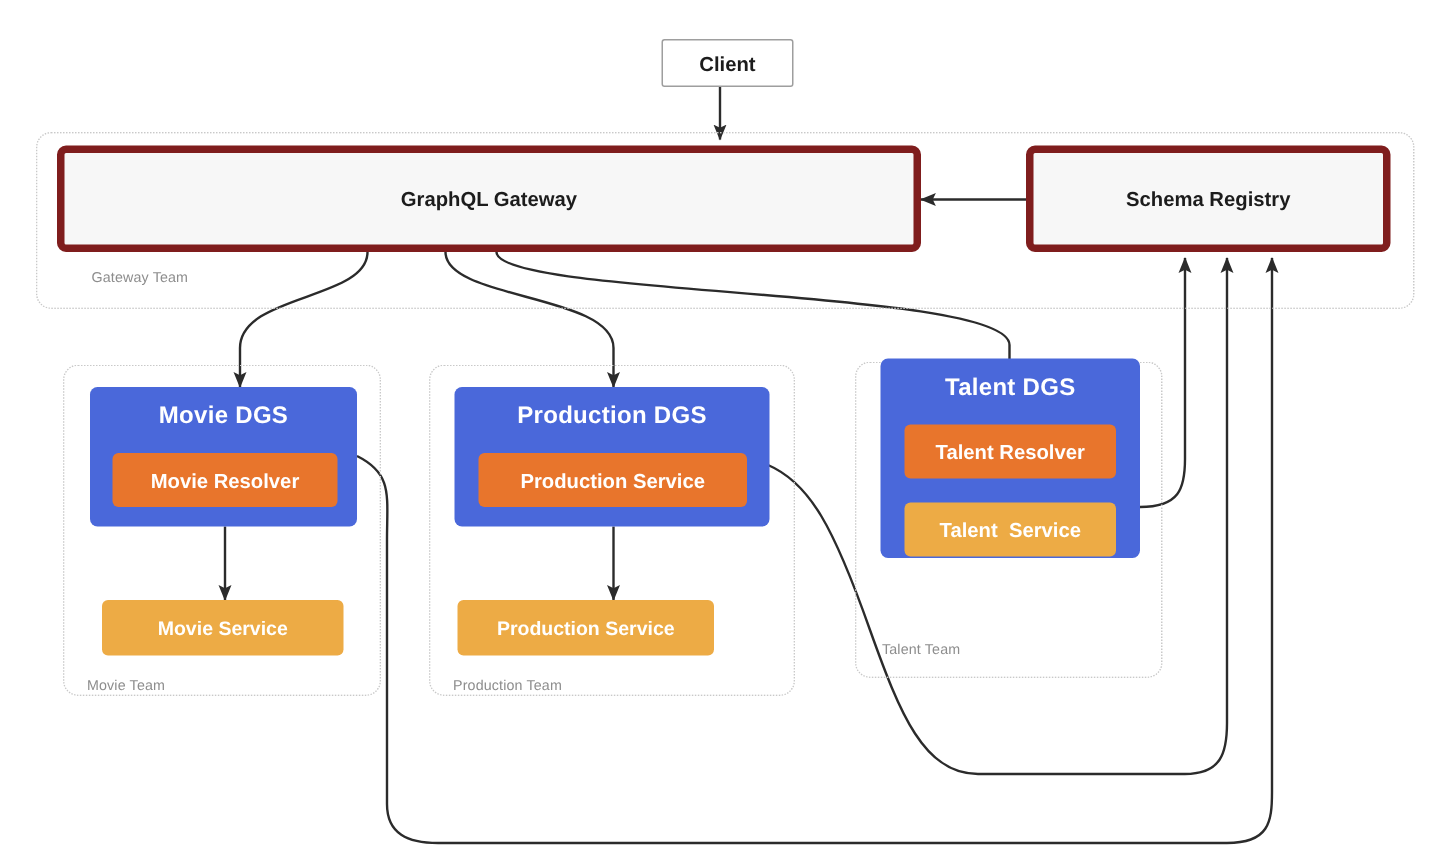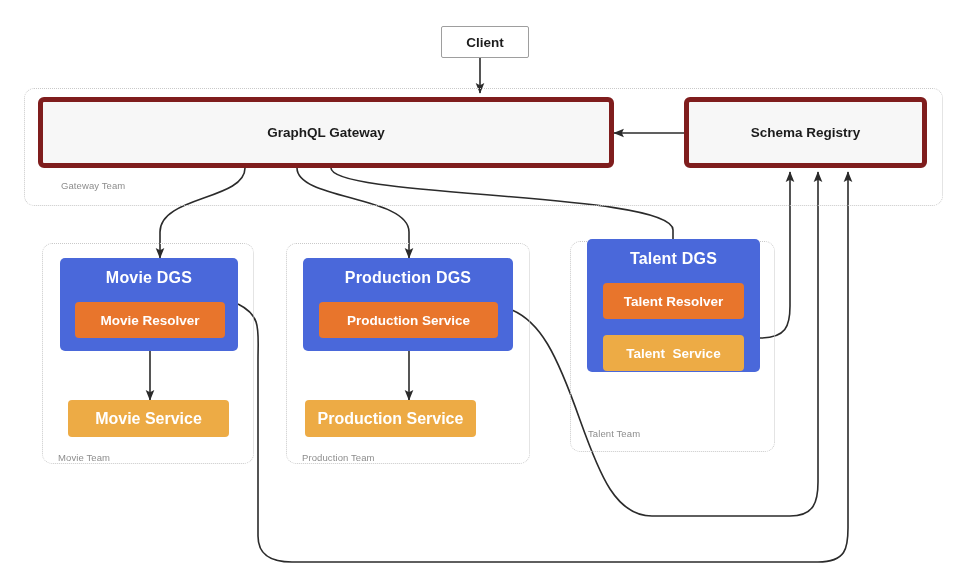--- a/index.html
+++ b/index.html
@@ -98,21 +98,21 @@
   .chip-resolver { background: #e8752c; }
   .chip-service  { background: #edab45; }
   .svc-standalone {
     position: absolute;
     border-radius: 4px;
     background: #edab45;
     display: flex;
     align-items: center;
     justify-content: center;
     color: #ffffff;
-    font-size: 16px;
+    font-size: 13px;
     font-weight: bold;
     box-sizing: border-box;
   }
 </style>
 </head>
 <body>
 
 <div id="canvas">
 
   <svg class="wires" viewBox="0 0 962 578">

